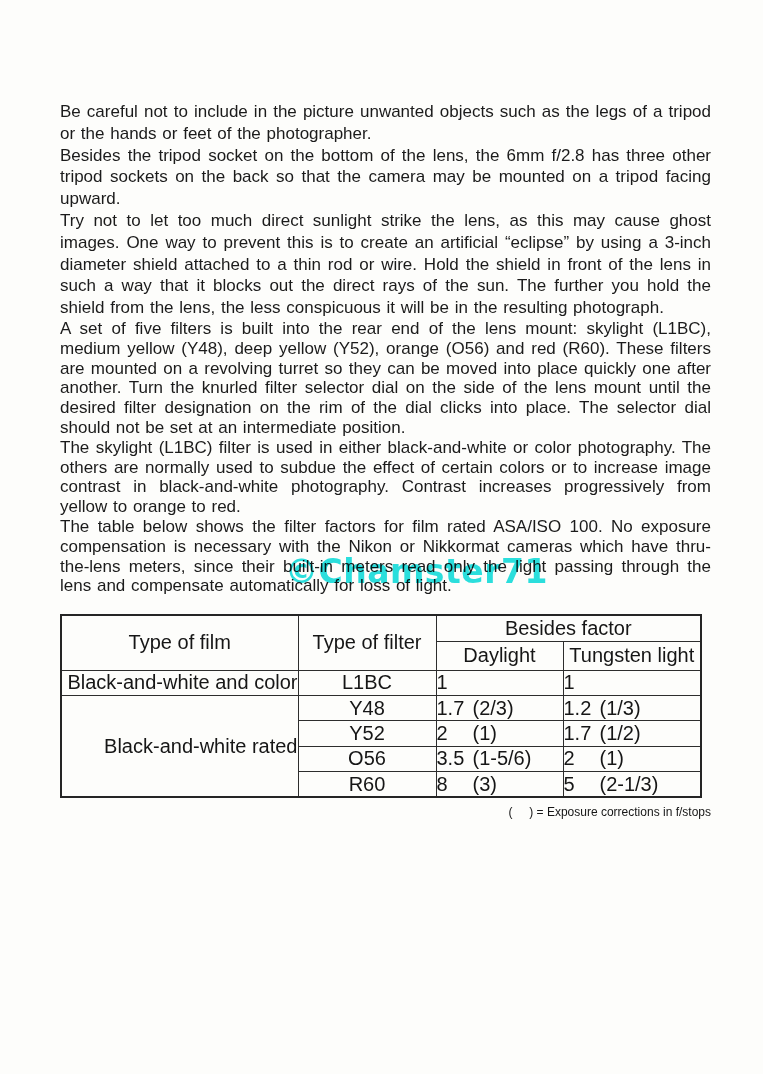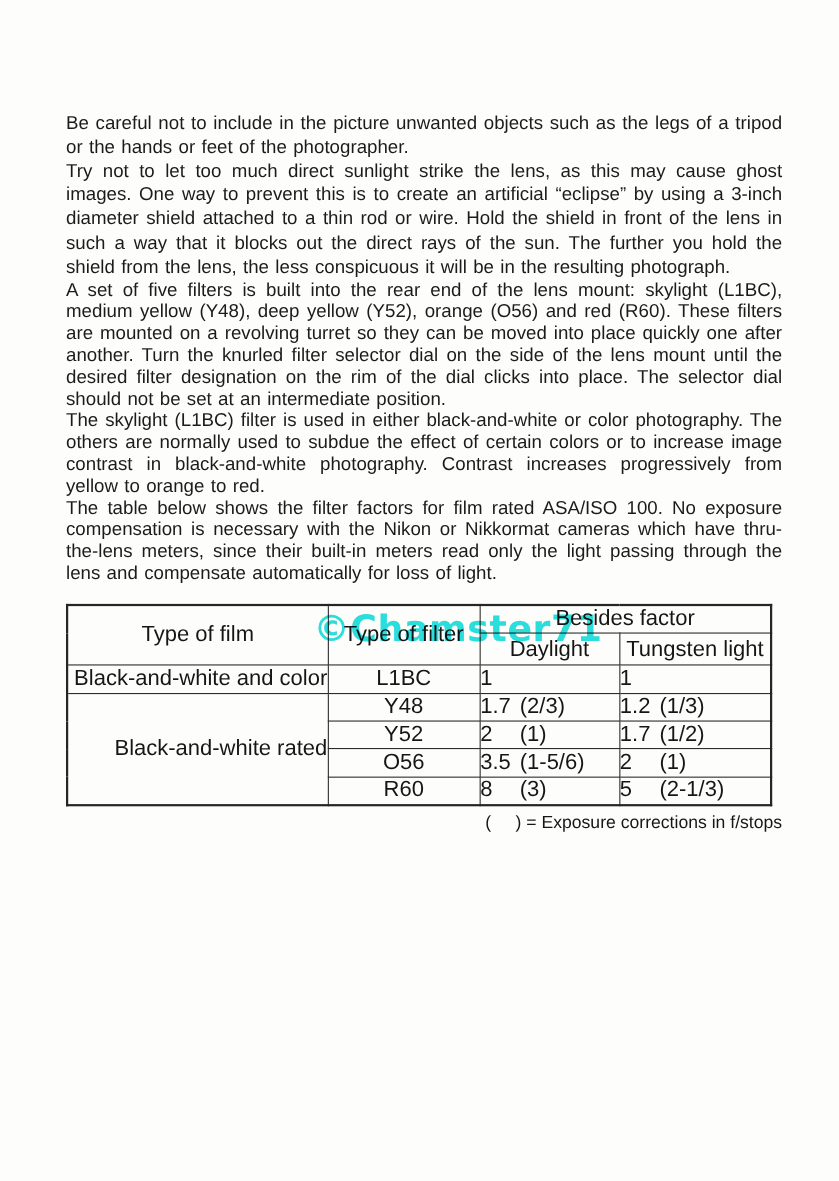--- a/index.html
+++ b/index.html
@@ -79,21 +79,21 @@
   th { text-align: center; }
   td.film { text-align: right; }
   td.filt { text-align: center; }
   td.fact { text-align: left; padding-left: 16px; }
   .fnum { display: inline-block; min-width: 36px; }
 
   .note {
     width: 651px;
     margin-top: 7px;
     text-align: right;
-    font-size: 16px;
+    font-size: 12px;
     white-space: pre;
     color: #161616;
   }
 
   .watermark {
     position: absolute;
     left: 285px;
     top: 552px;
     font-family: "DejaVu Sans", sans-serif;
     font-size: 33px;
@@ -104,20 +104,21 @@
     white-space: nowrap;
   }
 </style>
 </head>
 <body>
 
 <div class="page">
   <div class="content">
 
     <p class="body intro">Be careful not to include in the picture unwanted objects such as the legs of a tripod or the hands or feet of the photographer.</p>
+    <p class="body intro">Besides the tripod socket on the bottom of the lens, the 6mm f/2.8 has three other tripod sockets on the back so that the camera may be mounted on a tripod facing upward.</p>
     <p class="body intro">Try not to let too much direct sunlight strike the lens, as this may cause ghost images. One way to prevent this is to create an artificial “eclipse” by using a 3-inch diameter shield attached to a thin rod or wire. Hold the shield in front of the lens in such a way that it blocks out the direct rays of the sun. The further you hold the shield from the lens, the less conspicuous it will be in the resulting photograph.</p>
 
 
     <p class="body sect">A set of five filters is built into the rear end of the lens mount: skylight (L1BC), medium yellow (Y48), deep yellow (Y52), orange (O56) and red (R60). These filters are mounted on a revolving turret so they can be moved into place quickly one after another. Turn the knurled filter selector dial on the side of the lens mount until the desired filter designation on the rim of the dial clicks into place. The selector dial should not be set at an intermediate position.</p>
     <p class="body sect">The skylight (L1BC) filter is used in either black-and-white or color photography. The others are normally used to subdue the effect of certain colors or to increase image contrast in black-and-white photography. Contrast increases progressively from yellow to orange to red.</p>
     <p class="body sect">The table below shows the filter factors for film rated ASA/ISO 100. No exposure compensation is necessary with the Nikon or Nikkormat cameras which have thru-the-lens meters, since their built-in meters read only the light passing through the lens and compensate automatically for loss of light.</p>
 
     <table class="filter-table">
       <colgroup>
         <col class="c-film">

